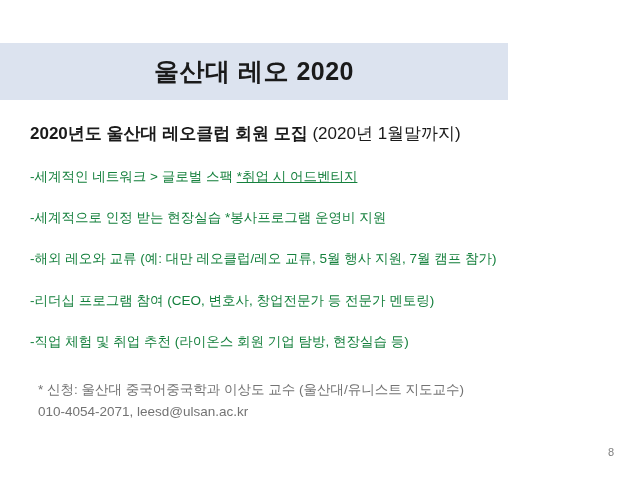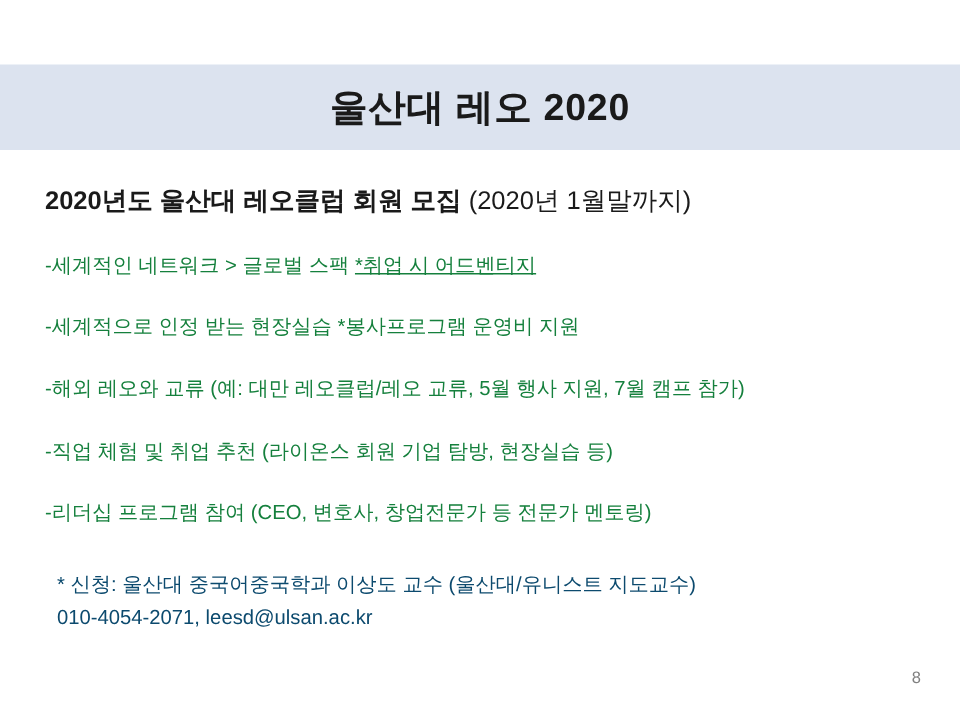--- a/index.html
+++ b/index.html
@@ -17,21 +17,21 @@
     position: relative;
     width: 640px;
     height: 480px;
     background: #ffffff;
     box-sizing: border-box;
   }
   .title-bar {
     position: absolute;
     left: 0;
     top: 43px;
-    width: 640px;
+    width: 508px;
     height: 57px;
     background: #dce3ef;
     display: flex;
     align-items: center;
     justify-content: center;
     text-align: center;
   }
   .title-text {
     font-size: 25px;
     font-weight: bold;
@@ -67,21 +67,21 @@
     line-height: 1.35;
     padding-top: 23px;
     white-space: nowrap;
   }
   .bullets li .u {
     text-decoration: underline;
   }
   .note {
     margin: 29px 0 0 38px;
     font-size: 13.5px;
-    color: #0c4a6e;
+    color: #737373;
     line-height: 1.5;
   }
   .note .line2 {
     display: block;
     padding-top: 2px;
   }
   .page-number {
     position: absolute;
     right: 26px;
     bottom: 22px;
@@ -109,24 +109,24 @@
       <li>
         <span>-세계적인 네트워크 &gt; 글로벌 스팩  </span><span class="u">*취업 시 어드벤티지</span>
       </li>
       <li>
         <span>-세계적으로 인정 받는 현장실습  *봉사프로그램 운영비 지원</span><span class="u"></span>
       </li>
       <li>
         <span>-해외 레오와 교류 (예: 대만 레오클럽/레오 교류, 5월 행사 지원, 7월 캠프 참가)</span><span class="u"></span>
       </li>
       <li>
-        <span>-직업 체험 및 취업 추천 (라이온스 회원 기업 탐방, 현장실습 등)</span><span class="u"></span>
+        <span>-리더십 프로그램 참여 (CEO, 변호사, 창업전문가 등 전문가 멘토링)</span><span class="u"></span>
       </li>
       <li>
-        <span>-리더십 프로그램 참여 (CEO, 변호사, 창업전문가 등 전문가 멘토링)</span><span class="u"></span>
+        <span>-직업 체험 및 취업 추천 (라이온스 회원 기업 탐방, 현장실습 등)</span><span class="u"></span>
       </li>
     </ul>
 
     <div class="note">
       <span>* 신청: 울산대 중국어중국학과 이상도 교수 (울산대/유니스트 지도교수)</span>
       <span class="line2">010-4054-2071,  leesd@ulsan.ac.kr</span>
     </div>
 
   </div>
 

